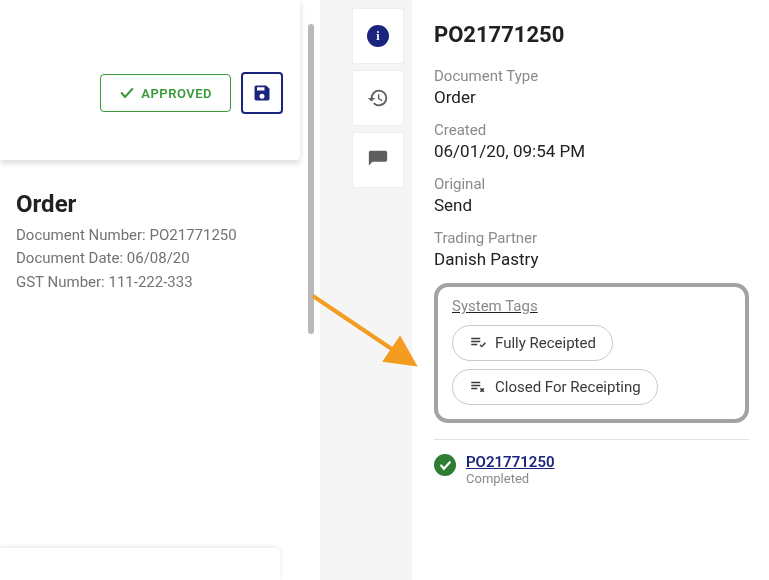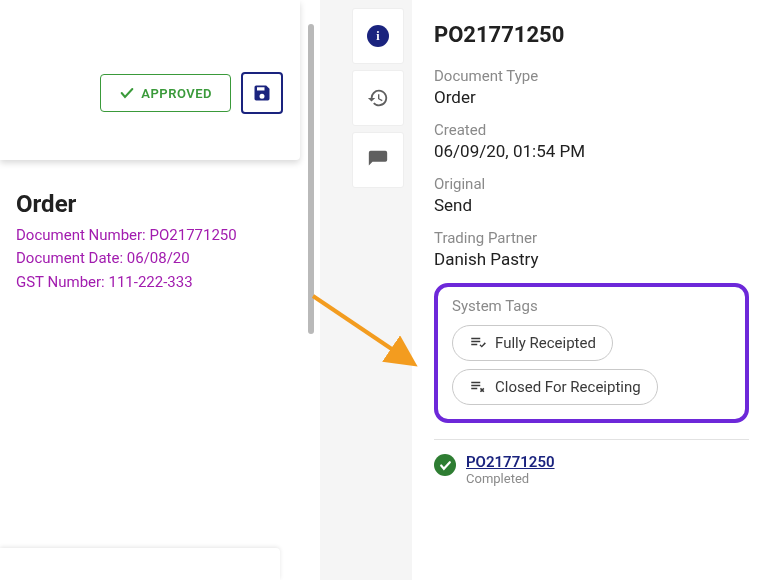--- a/index.html
+++ b/index.html
@@ -70,21 +70,21 @@
     top: 190px;
   }
   .order-title {
     font-size: 24px;
     font-weight: 700;
     color: #212121;
     margin-bottom: 6px;
   }
   .order-line {
     font-size: 15px;
-    color: #a21caf;
+    color: #737373;
     line-height: 1.55;
   }
   .scrollbar {
     position: absolute;
     left: 308px;
     top: 24px;
     width: 6px;
     height: 310px;
     background: #b9b9b9;
     border-radius: 3px;
@@ -148,25 +148,26 @@
     font-size: 15px;
     color: #8a8a8a;
     margin-bottom: 2px;
   }
   .field-value {
     font-size: 17px;
     color: #212121;
     margin-bottom: 14px;
   }
   .tags-box {
-    border: 4px solid #6d28d9;
+    border: 4px solid #a3a3a3;
     border-radius: 14px;
     padding: 10px 14px 14px 14px;
     margin-top: 4px;
     margin-bottom: 16px;
+    text-decoration: underline;
   }
   .tag-chip {
     display: inline-flex;
     align-items: center;
     gap: 8px;
     border: 1px solid #c9c9c9;
     border-radius: 22px;
     padding: 8px 16px;
     font-size: 15px;
     color: #3a3a3a;
@@ -266,21 +267,21 @@
   </div>
 </div>
 
 <div class="detail-panel">
   <div class="detail-title">PO21771250</div>
 
   <div class="field-label">Document Type</div>
   <div class="field-value">Order</div>
 
   <div class="field-label">Created</div>
-  <div class="field-value">06/09/20, 01:54 PM</div>
+  <div class="field-value">06/01/20, 09:54 PM</div>
 
   <div class="field-label">Original</div>
   <div class="field-value">Send</div>
 
   <div class="field-label">Trading Partner</div>
   <div class="field-value">Danish Pastry</div>
 
   <div class="tags-box">
     <div class="field-label">System Tags</div>
     <div>

